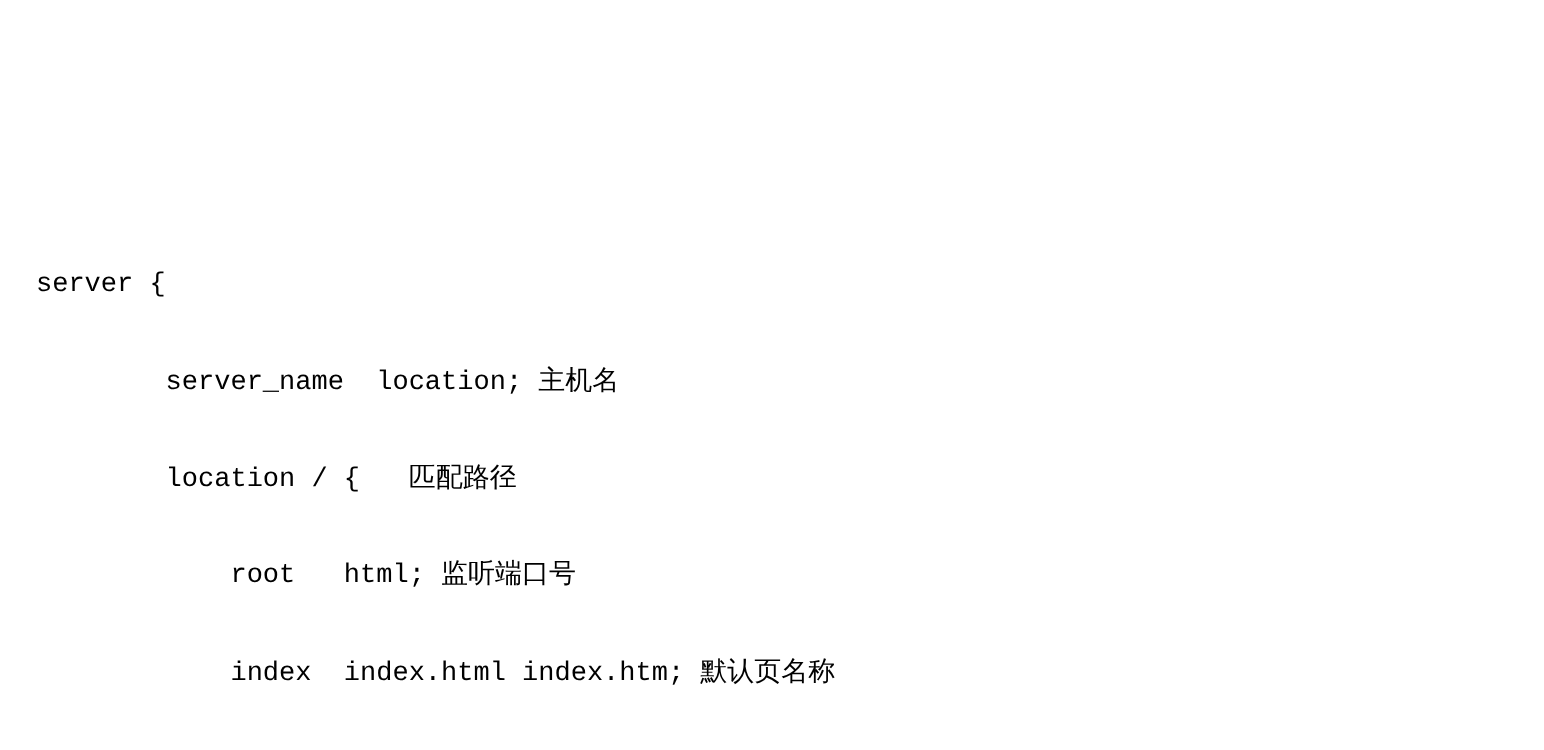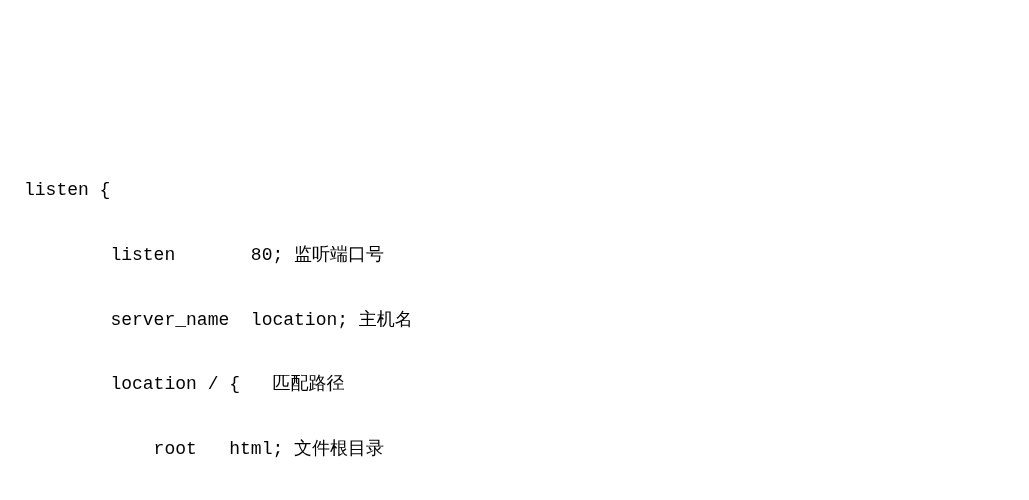--- a/index.html
+++ b/index.html
@@ -23,25 +23,24 @@
       display: block;
       min-height: 1.8em;
     }
   </style>
 </head>
 <body>
 
 
 
 <div class="code-block">
-<span class="line">listen {</span>
-<span class="line">        listen       80; 监听端口号</span>
+<span class="line">server {</span>
 <span class="line">        server_name  location; 主机名</span>
 <span class="line">        location / {   匹配路径</span>
-<span class="line">            root   html; 文件根目录</span>
+<span class="line">            root   html; 监听端口号</span>
 <span class="line">            index  index.html index.htm; 默认页名称</span>
 
 
 
 
 
 
 
 
 </div>

